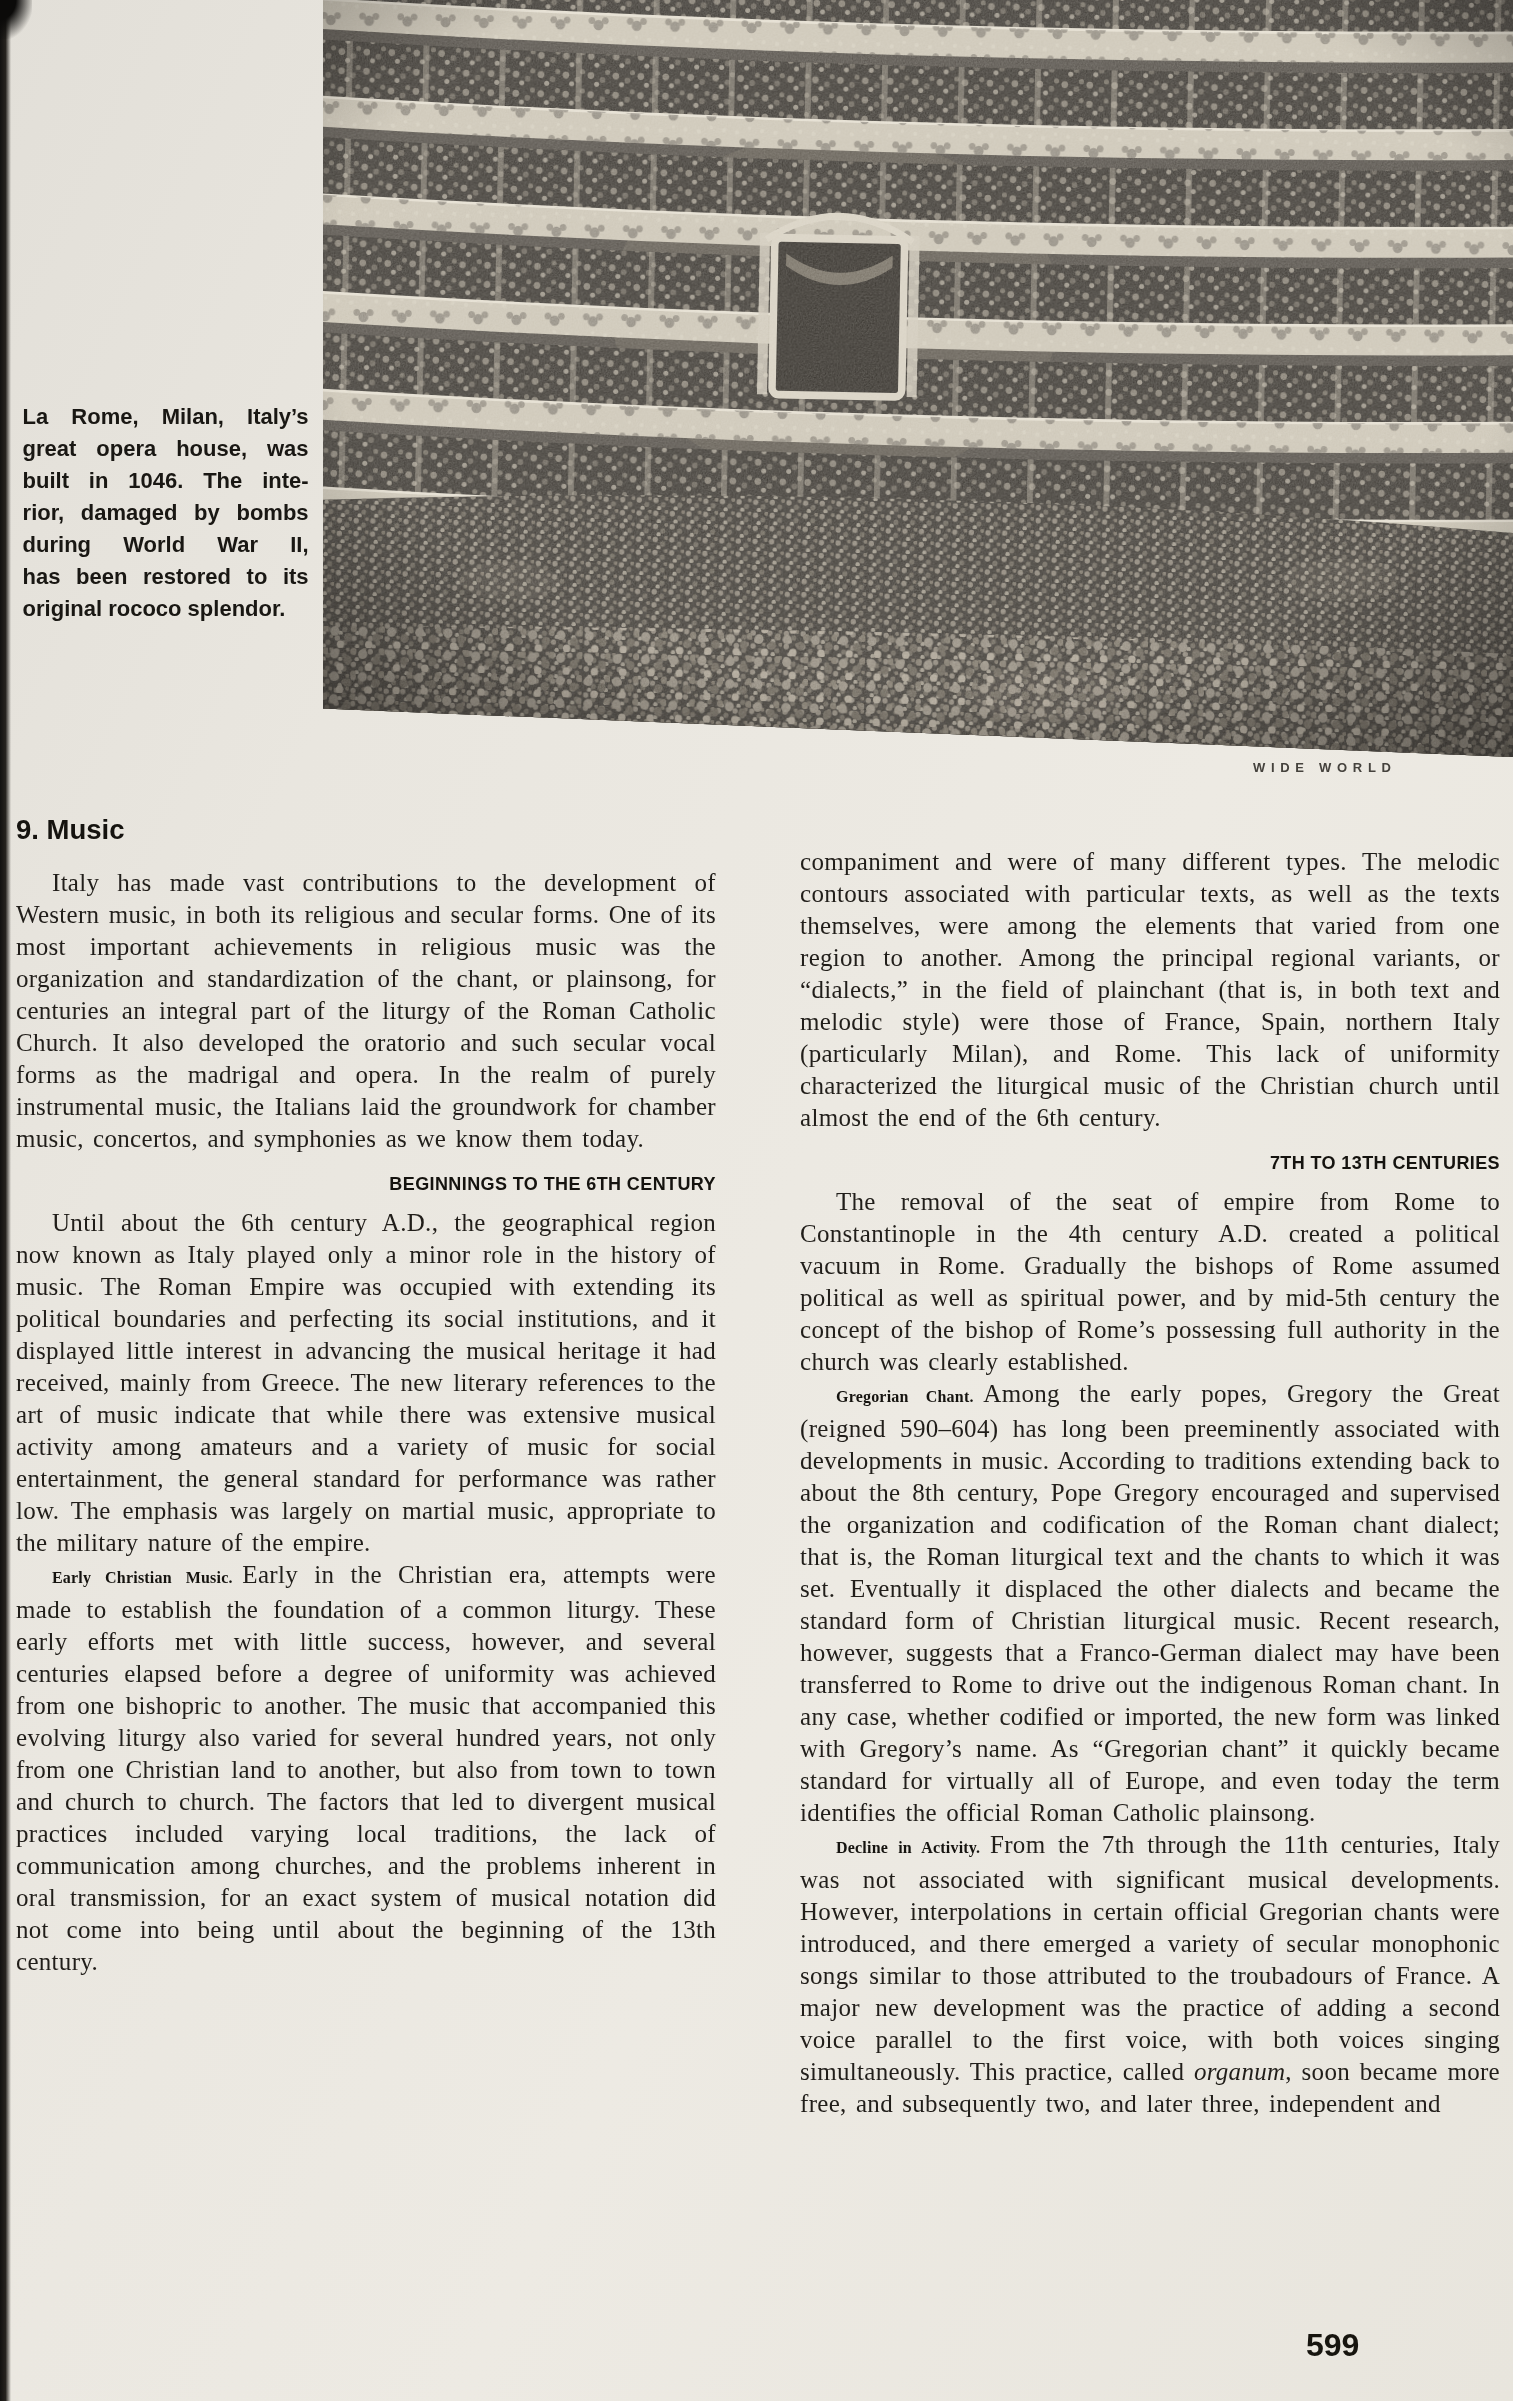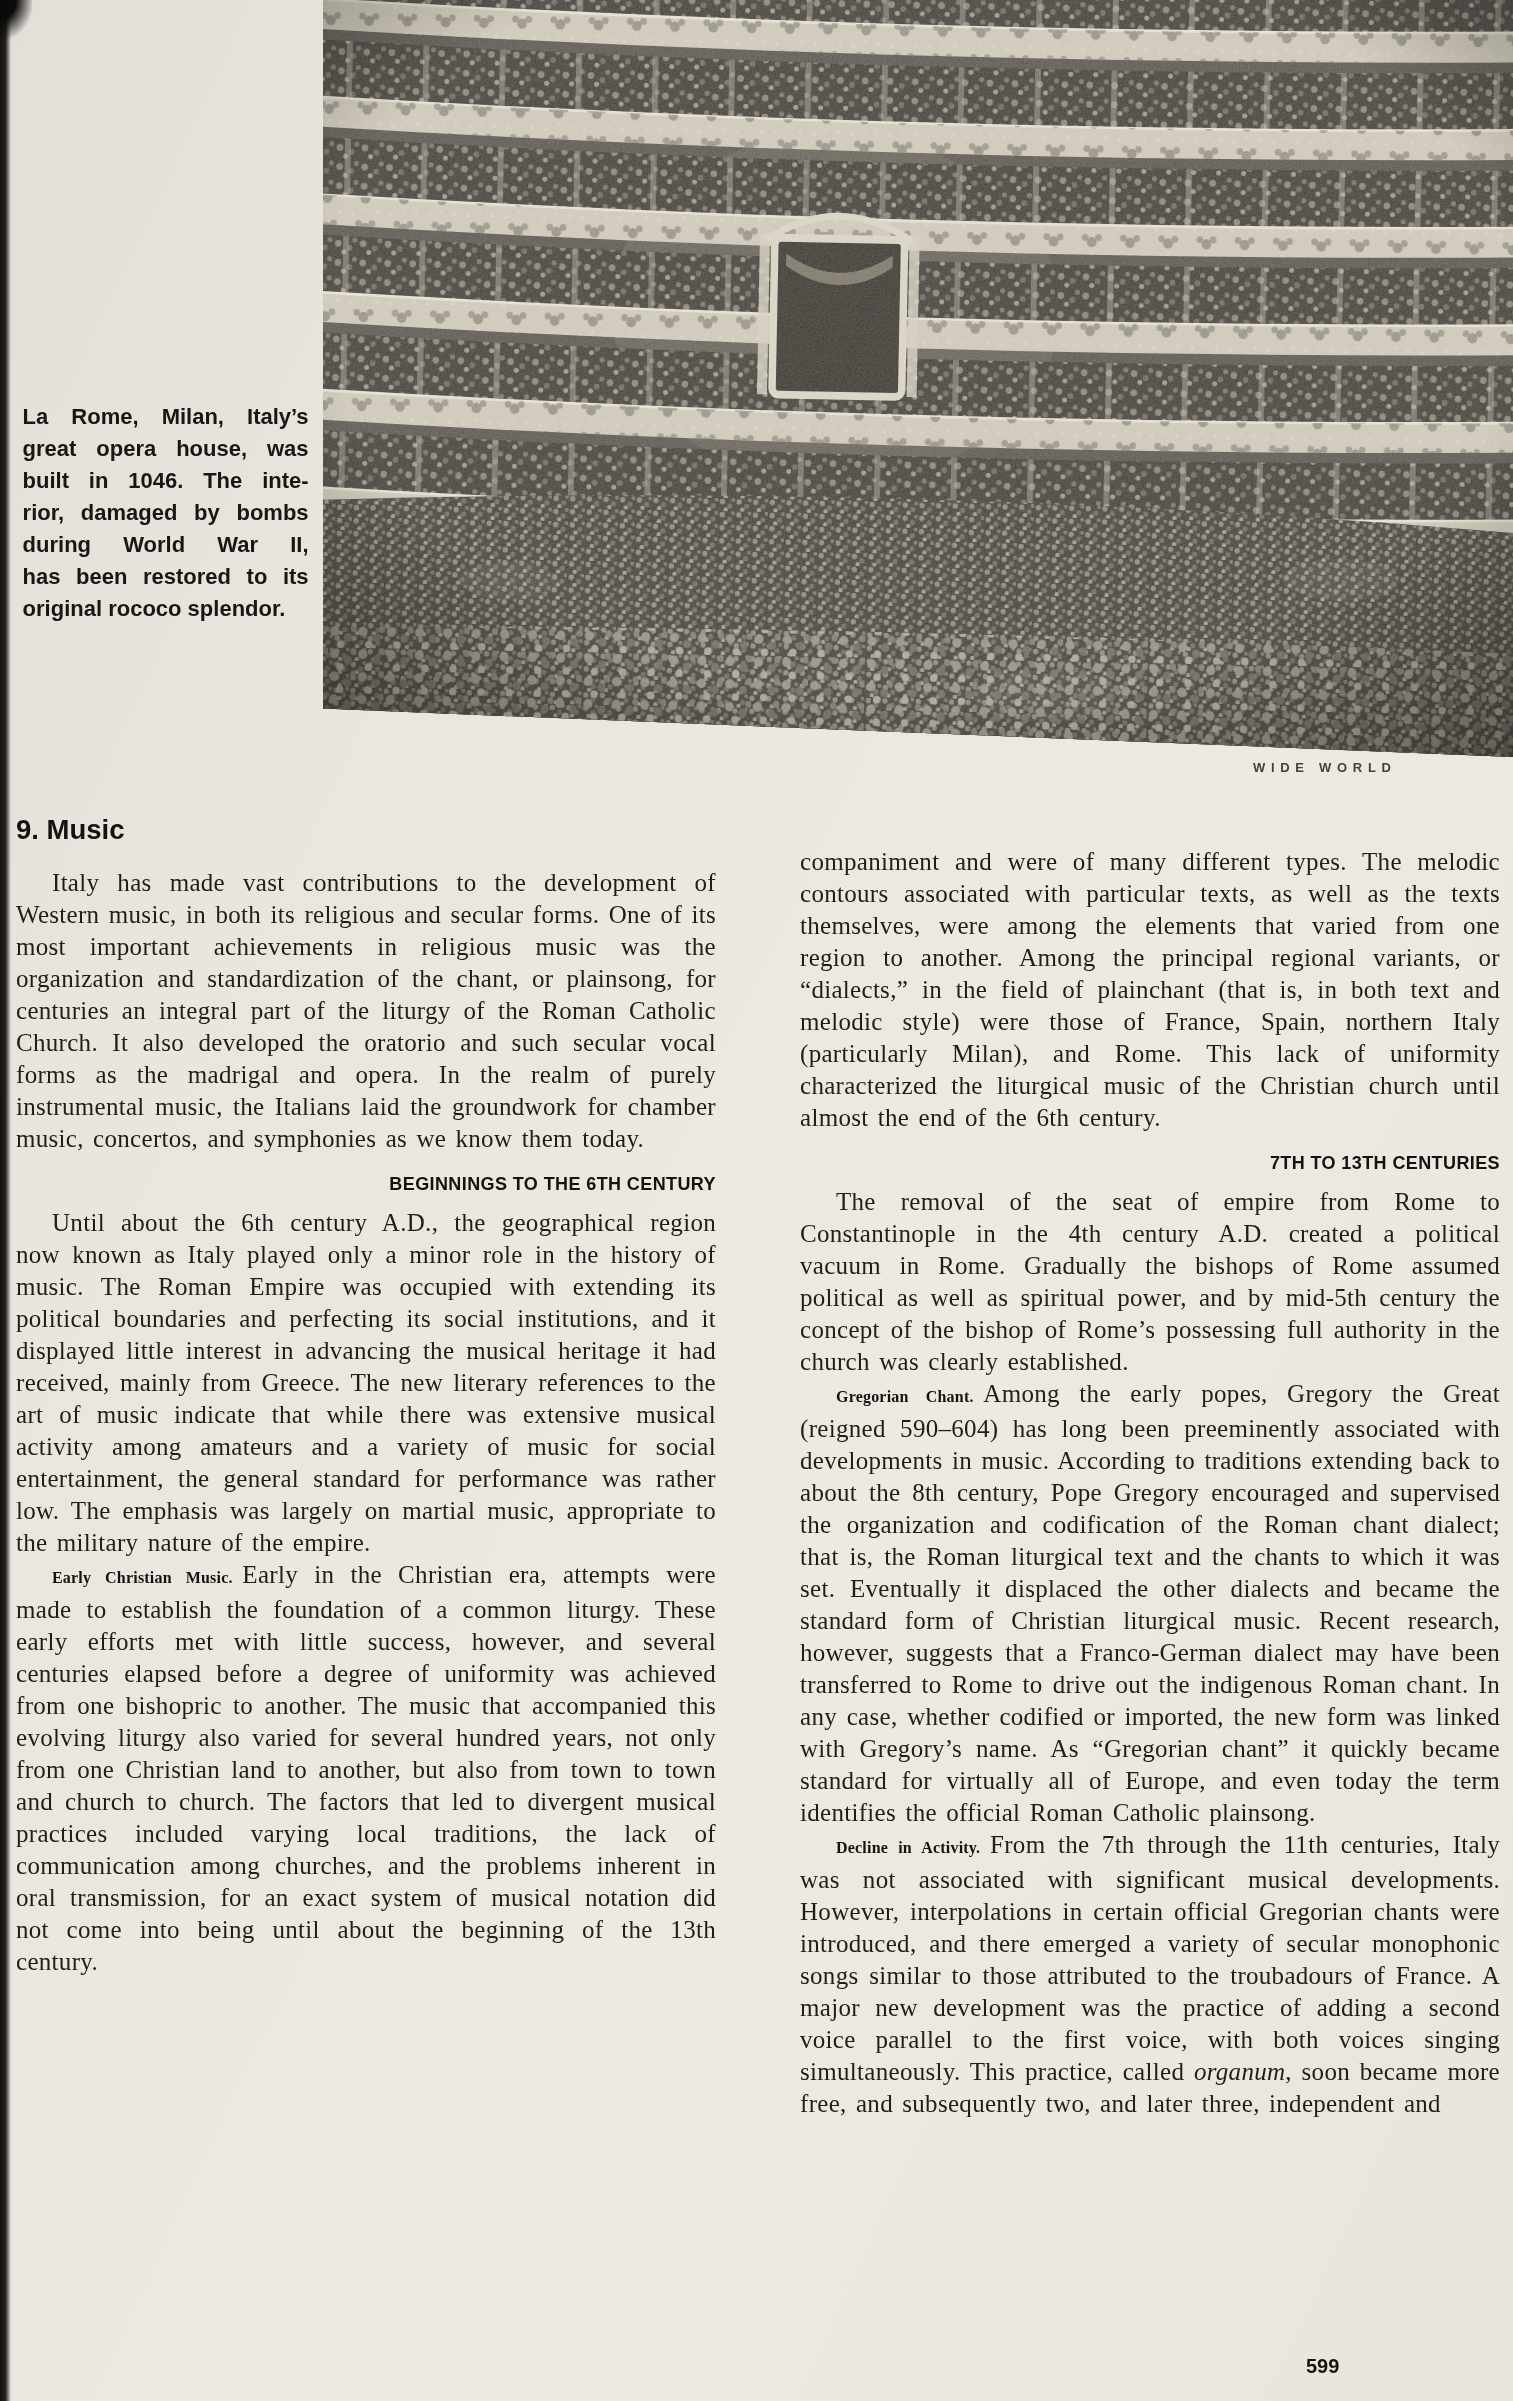--- a/index.html
+++ b/index.html
@@ -60,21 +60,21 @@
   .bpar.indent{text-indent:36px;}
   .lead{
     font-family:Liberation Serif, serif;
     font-weight:bold;font-size:16px;letter-spacing:0.2px;
     margin-right:9.7px;color:#15130f;
   }
   .ital{font-style:italic;}
   .pagenum{
     position:absolute;left:1306px;top:2327px;
     font-family:"Liberation Sans","DejaVu Sans",sans-serif;
-    font-weight:bold;font-size:20px;color:#17150f;margin-top:28px;
+    font-weight:bold;font-size:32px;color:#17150f;
   }
 </style>
 </head>
 <body>
 
 <div class="page">
 
   <div class="photo">
     <svg width="1229" height="793" viewBox="0 0 1478 910" preserveAspectRatio="none">
       <defs>

